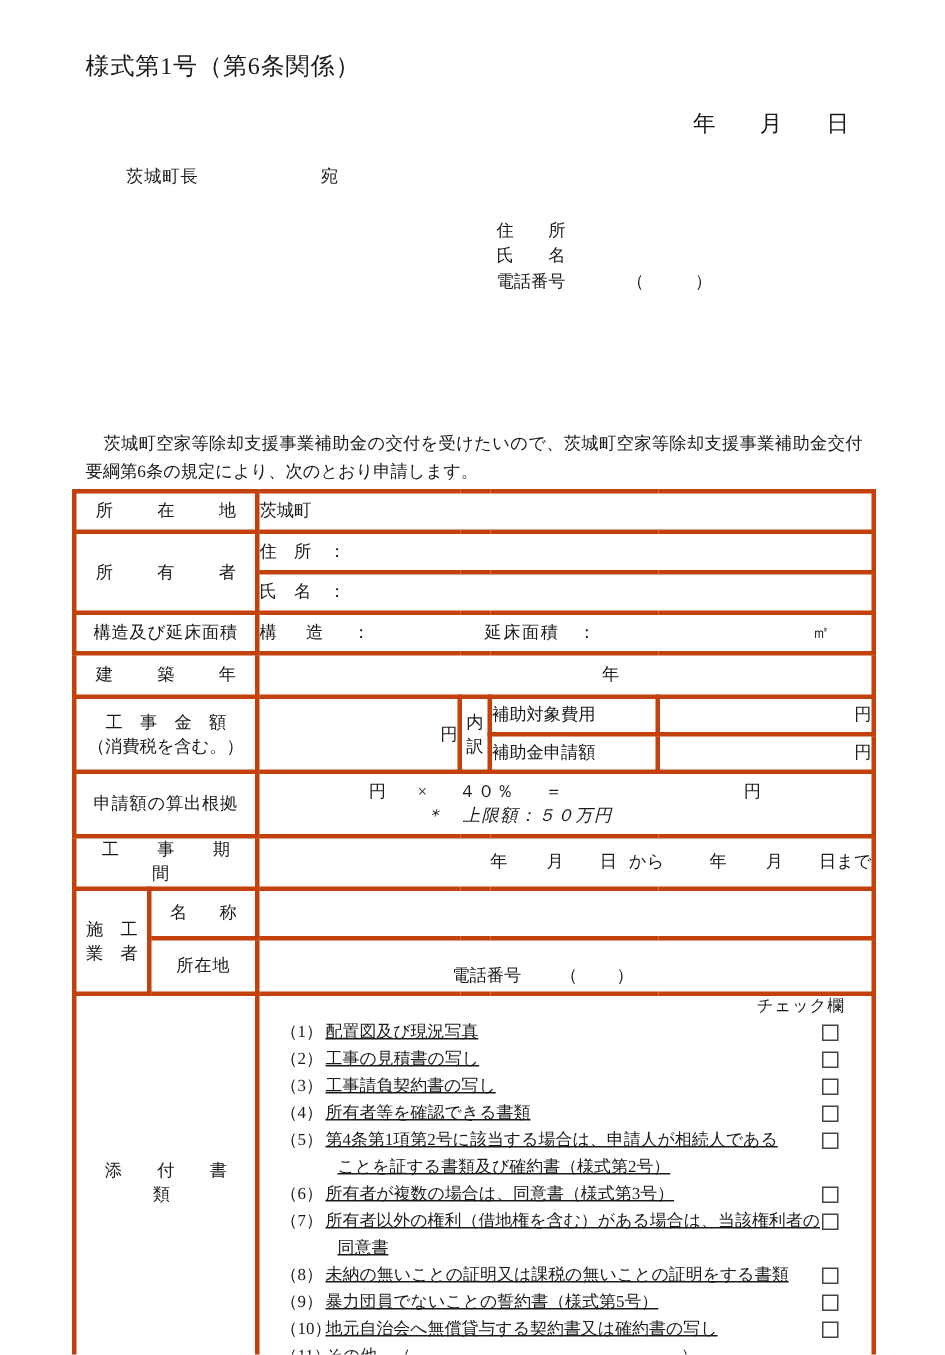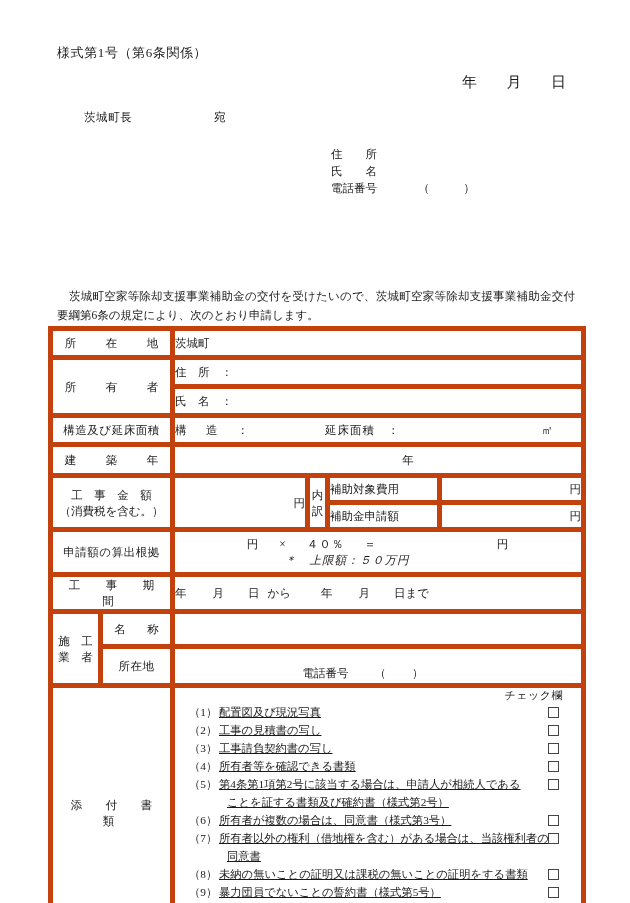--- a/index.html
+++ b/index.html
@@ -17,22 +17,22 @@
   }
   .page {
     position: relative;
     width: 630px;
     height: 903px;
     box-sizing: border-box;
   }
   .form-no {
     position: absolute;
     left: 57px;
-    top: 44px;
-    font-size: 13px;
+    top: 34px;
+    font-size: 16px;
     letter-spacing: 0.6px;
     white-space: nowrap;
   }
   .date-line {
     position: absolute;
     left: 462px;
     top: 73px;
     font-size: 15px;
     white-space: nowrap;
   }
@@ -95,21 +95,21 @@
   table.form {
     position: absolute;
     left: 48px;
     top: 326px;
     width: 533px;
     border-collapse: collapse;
     table-layout: fixed;
     font-size: 11.5px;
   }
   table.form td {
-    border: 5px solid #c2410c;
+    border: 3px solid #c2410c;
     padding: 0;
     vertical-align: middle;
     line-height: 16px;
     margin-left: 44px;
   }
   .lbl {
     text-align: center;
     font-size: 11.5px;
   }
   .lbl-wide { letter-spacing: 9px; text-indent: 9px; }
@@ -151,21 +151,21 @@
   .calc-line1 .sp-a { display: inline-block; width: 20px; }
   .calc-line1 .sp-b { display: inline-block; width: 120px; }
   .calc-line2 {
     text-align: center;
     white-space: nowrap;
     letter-spacing: 1px;
     padding-right: 62px;
     font-style: italic;
   }
   .period {
-    text-align: left;
+    text-align: right;
     white-space: nowrap;
     padding-right: 60px;
   }
   .period span { display: inline-block; }
   .p-gap-s { width: 26px; }
   .p-gap-m { width: 24px; }
   .p-gap-l { width: 30px; }
   .tel-line {
     text-align: center;
     white-space: nowrap;

